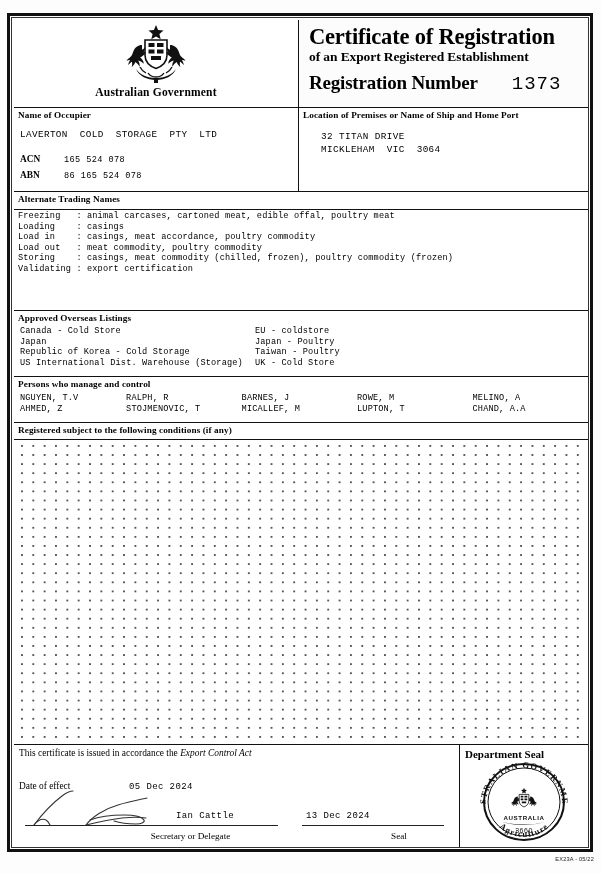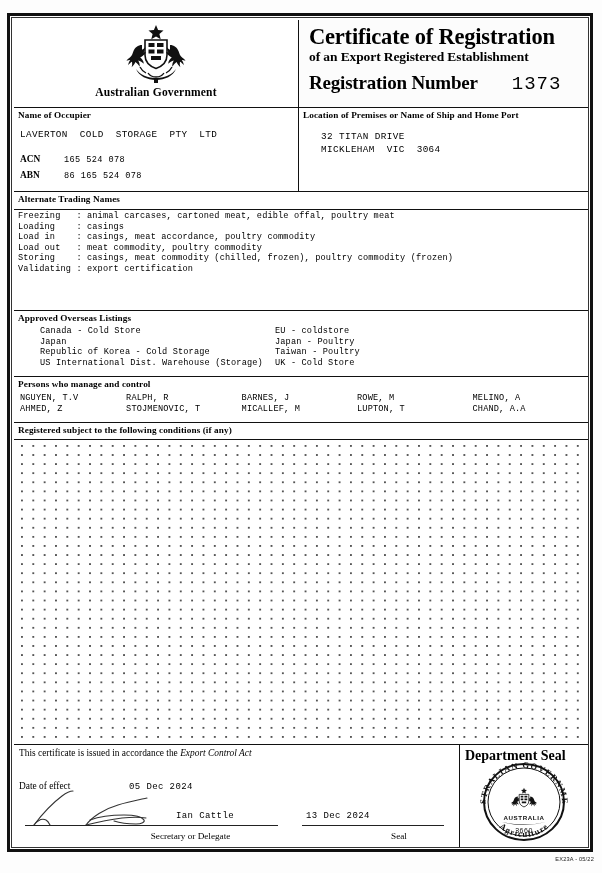--- a/index.html
+++ b/index.html
@@ -191,21 +191,20 @@
   #sec-ops      { top: 194px; height: 101px; }
   #sec-listings { top: 295px; height: 66px; }
   #sec-persons  { top: 361px; height: 46px; }
   #sec-cond-hd  { top: 407px; height: 17px; }
 
   .ops-body { padding: 1px 0 0 4px; }
 
   .listings-body {
     display: flex;
     padding: 1px 0 0 6px;
-    margin-left: 20px;
   }
   .listings-col-a { width: 235px; }
 
   .persons-grid {
     display: flex;
     padding: 2px 0 0 6px;
   }
   .persons-col {
     width: 123px;
   }
@@ -298,21 +297,21 @@
     white-space: pre;
   }
   #signature-mark {
     position: absolute;
     left: 18px; bottom: 18px;
     width: 175px; height: 42px;
   }
   .seal-label {
     font-family: "Liberation Serif", serif;
     font-weight: bold;
-    font-size: 14px;
+    font-size: 11px;
     padding: 3px 0 0 5px;
   }
   #seal-wrap {
     position: absolute;
     left: 12px; top: 16px;
     width: 104px; height: 82px;
   }
 
   #form-code {
     position: absolute;

